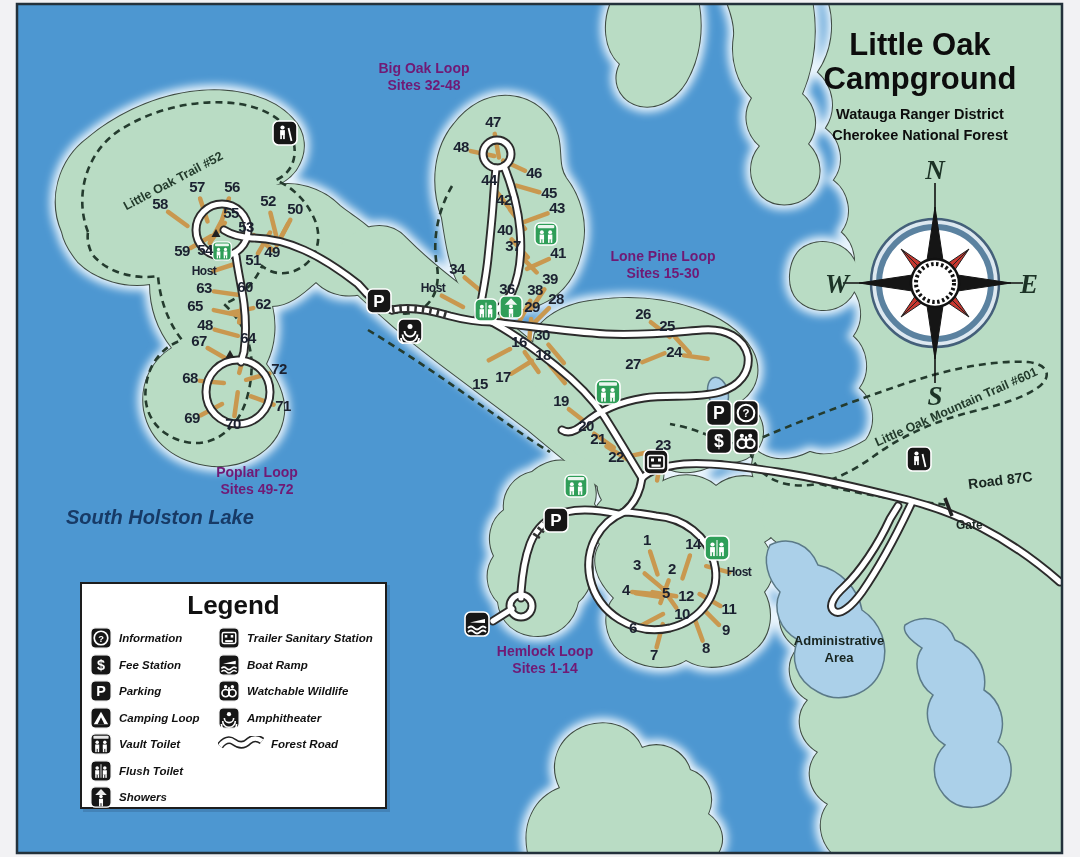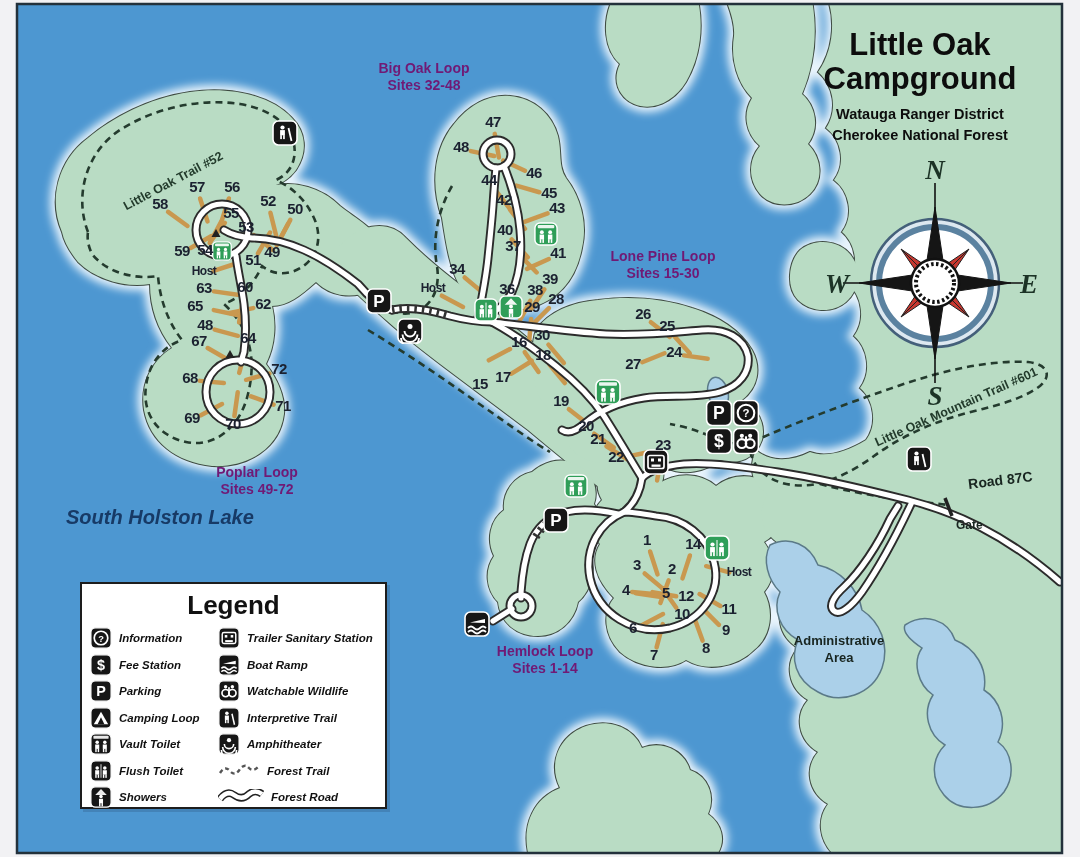--- a/index.html
+++ b/index.html
@@ -680,41 +680,24 @@
                 <circle cx="17" cy="15.5" r="4.3" fill="none" stroke="#fff" stroke-width="2"></circle>
                 <circle cx="9" cy="8" r="2" fill="#fff"></circle>
                 <circle cx="17" cy="8" r="2" fill="#fff"></circle>
                 <rect x="12" y="8.5" width="2" height="3.5" fill="#fff"></rect>
               </svg></span>
             <span class="lbl">Watchable Wildlife</span>
           </div>
           <div class="leg-row">
             <span style="line-height: 0;"><svg width="22" height="22" viewBox="0 0 26 26">
                 <rect x="1" y="1" width="24" height="24" rx="5.5" fill="#161616" stroke="#fff" stroke-width="1.6"></rect>
-                <circle cx="10.5" cy="7.5" r="2.1" fill="#fff"></circle>
-                <rect x="8.1" y="10.1" width="4.8" height="5.2" fill="#fff"></rect>
-                <rect x="8.2" y="15.1" width="1.7" height="4" fill="#fff"></rect>
-                <rect x="11.1" y="15.1" width="1.7" height="4" fill="#fff"></rect>
-                <line x1="16.5" y1="8" x2="19.5" y2="21" stroke="#fff" stroke-width="1.8"></line>
-              </svg></span>
-            <span class="lbl">Interpretive Trail</span>
-          </div>
-          <div class="leg-row">
-            <span style="line-height: 0;"><svg width="22" height="22" viewBox="0 0 26 26">
-                <rect x="1" y="1" width="24" height="24" rx="5.5" fill="#161616" stroke="#fff" stroke-width="1.6"></rect>
                 <circle cx="13" cy="8.5" r="2.5" fill="#fff"></circle>
                 <path d="M7.5,13 a5.5 5.5 0 0 0 11 0 M5.5,16.5 a7.5 7.5 0 0 0 15 0 M4,20 a9 9 0 0 0 18 0" fill="none" stroke="#fff" stroke-width="1.9"></path>
               </svg></span>
             <span class="lbl">Amphitheater</span>
-          </div>
-          <div class="leg-row">
-            <span style="line-height: 0;"><svg width="42" height="14" viewBox="0 0 42 14">
-                <path d="M2,9 q5 -8 10 -2 q5 6 10 -2 q5 -6 9 -1 q4 4 9 -1" fill="none" stroke="#555" stroke-width="2.4" stroke-dasharray="4 3"></path>
-              </svg></span>
-            <span class="lbl">Forest Trail</span>
           </div>
           <div class="leg-row">
             <span style="line-height: 0;"><svg width="46" height="16" viewBox="0 0 46 16">
                 <path d="M2,10 q7 -9 14 -4 q8 6 15 -1 q6 -5 13 0" fill="none" stroke="#222" stroke-width="7.5"></path>
                 <path d="M2,10 q7 -9 14 -4 q8 6 15 -1 q6 -5 13 0" fill="none" stroke="#fff" stroke-width="4.5"></path>
               </svg></span>
             <span class="lbl">Forest Road</span>
           </div>
         </div>
   </div>

